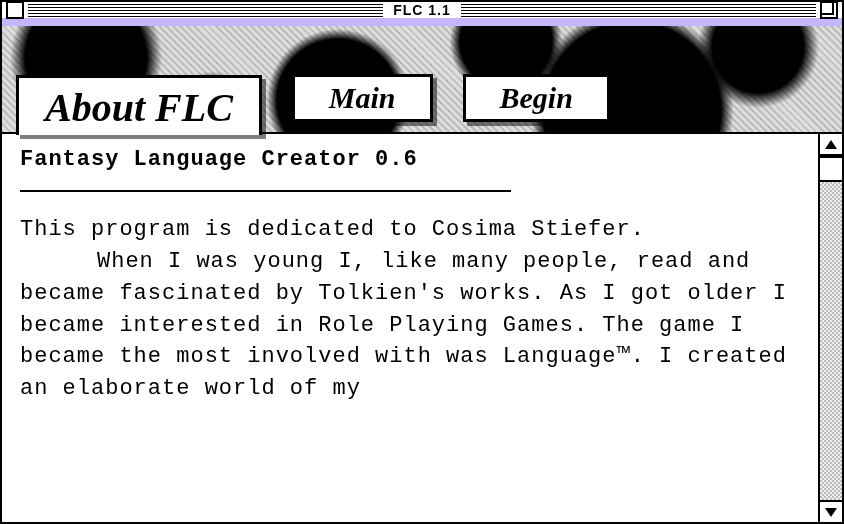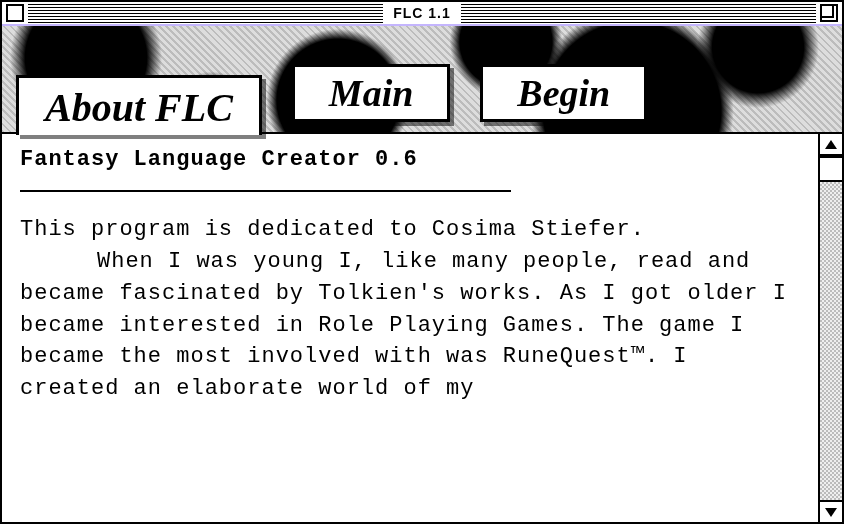--- a/index.html
+++ b/index.html
@@ -14,21 +14,21 @@
   }
   .window {
     width: 844px;
     height: 524px;
     border: 2px solid #000;
     position: relative;
     background: #fff;
   }
   .titlebar {
     height: 24px;
-    border-bottom: 2px solid #c4b5fd;
+    border-bottom: 8px solid #c4b5fd;
     display: flex;
     align-items: center;
     background: #fff;
     position: relative;
   }
   .titlebar-lines {
     flex: 1;
     height: 100%;
     background: repeating-linear-gradient(
       to bottom,
@@ -108,21 +108,21 @@
   }
   .tab-active {
     font-size: 40px;
     padding: 6px 26px 4px 26px;
     border-bottom: none;
     margin-bottom: -3px;
     position: relative;
     z-index: 2;
   }
   .tab-inactive {
-    font-size: 38px;
+    font-size: 30px;
     padding: 4px 34px;
     margin-bottom: 10px;
   }
   .content-area {
     display: flex;
     height: calc(524px - 24px - 108px - 4px);
   }
   .text-pane {
     flex: 1;
     padding: 10px 18px 10px 18px;
@@ -214,21 +214,21 @@
       <div class="tab tab-inactive">Main</div>
       <div class="tab tab-inactive">Begin</div>
     </div>
   </div>
 
   <div class="content-area">
     <div class="text-pane">
       <div class="heading">Fantasy Language Creator 0.6</div>
       <hr class="divider-line">
       <div>This program is dedicated to Cosima Stiefer.</div>
-      <p class="body-para">When I was young I, like many people, read and became fascinated by Tolkien's works.  As I got older I became interested in Role Playing Games.  The game I became the most involved with was RuneQuest™.  I created an elaborate world of my</p>
+      <p class="body-para">When I was young I, like many people, read and became fascinated by Tolkien's works.  As I got older I became interested in Role Playing Games.  The game I became the most involved with was Language™.  I created an elaborate world of my</p>
     </div>
 
     <div class="scrollbar">
       <div class="sb-arrow up">
         <div class="arrow-glyph arrow-up"></div>
       </div>
       <div class="sb-track">
         <div class="sb-thumb"></div>
       </div>
       <div class="sb-arrow down">

